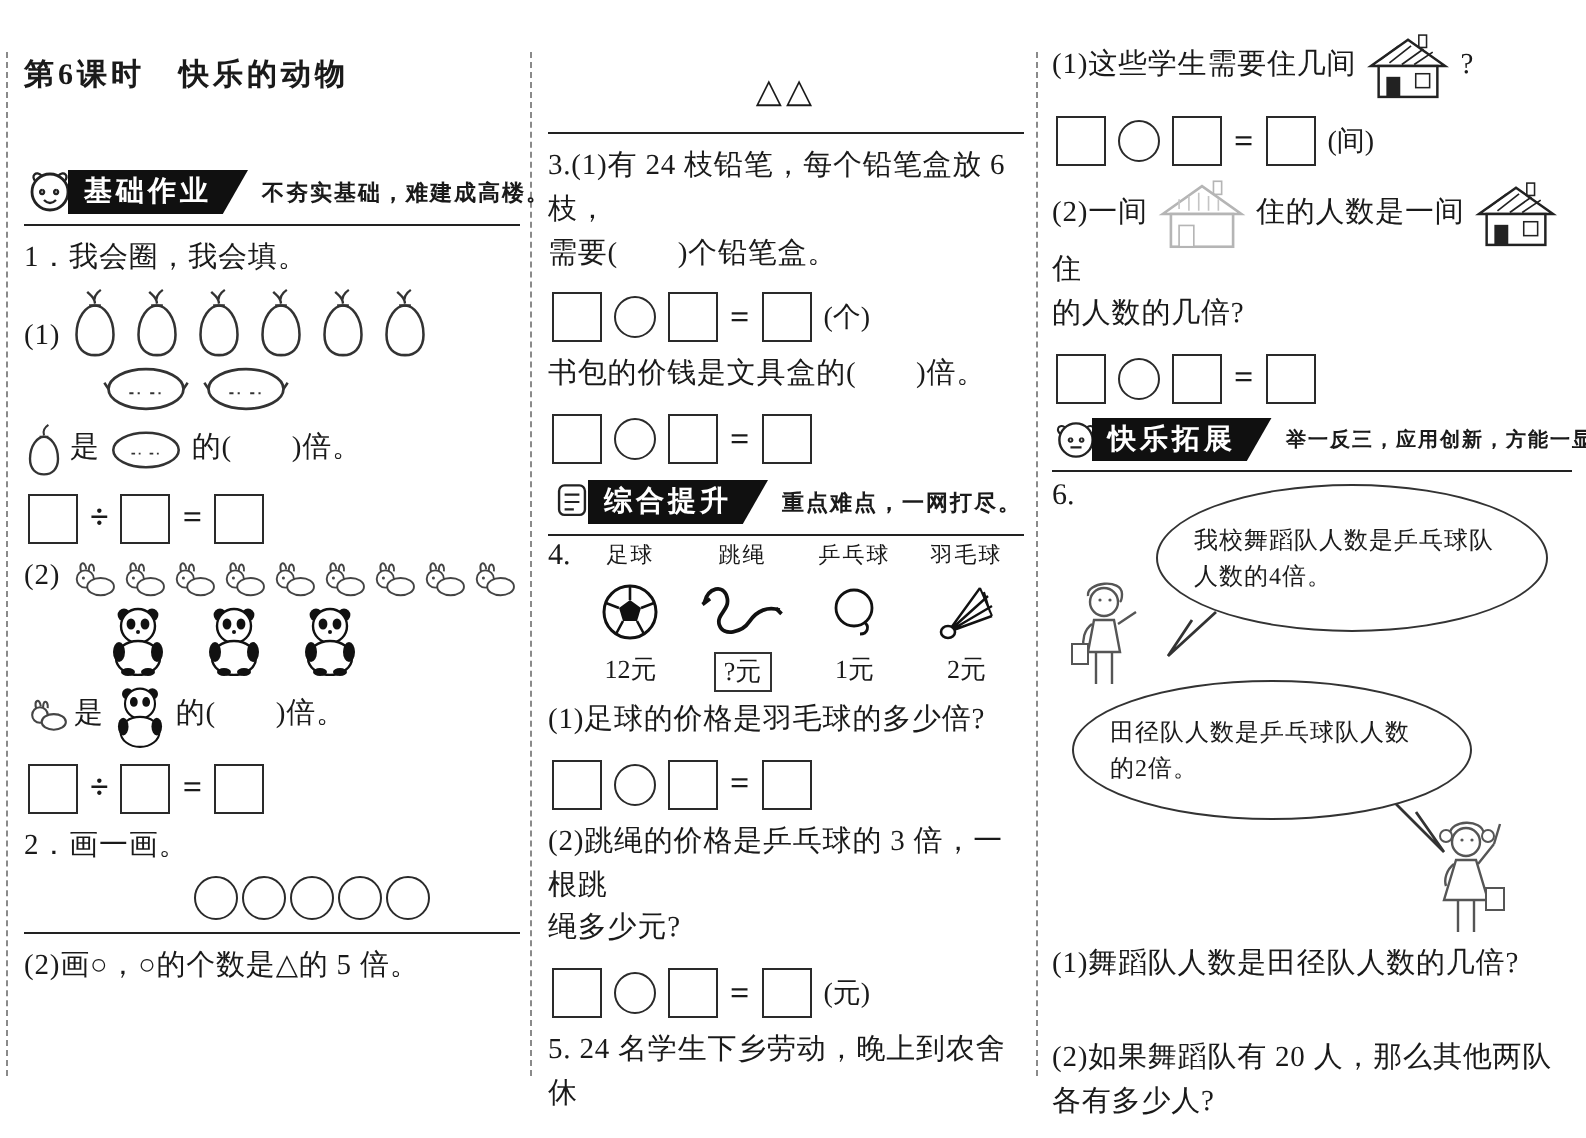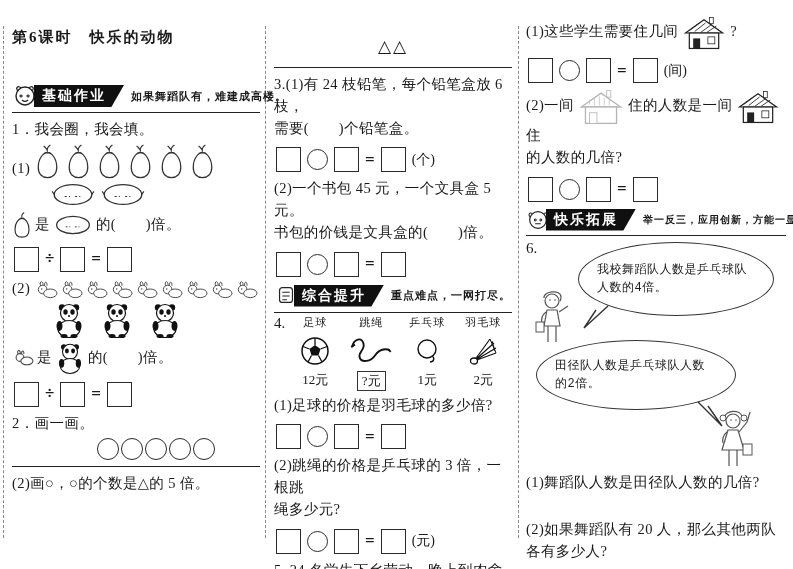--- a/index.html
+++ b/index.html
@@ -45,21 +45,21 @@
   .shop-icon{height:36px;display:flex;align-items:center;justify-content:center;margin-top:3px;}
   .shop-price{font-size:13px;margin-top:2px;display:inline-block;}
   .shop-price.boxed{border:1.2px solid #333;padding:0 4px;}
 
   .inline-ico{vertical-align:middle;margin:0 1px;}
 
   #bubble-zone{position:relative;height:232px;margin-top:4px;}
   .qnum{position:absolute;left:0;top:0;font-size:15px;}
   .bubble{position:absolute;border:1.5px solid #333;border-radius:50%;background:#fff;
           display:flex;align-items:center;justify-content:center;text-align:left;
-          font-size:12px;line-height:1.5;padding:10px 18px;box-sizing:border-box;letter-spacing:0.5px;font-family:Liberation Mono, monospace;}
+          font-size:12px;line-height:1.5;padding:10px 18px;box-sizing:border-box;letter-spacing:0.5px;}
   .tail{position:absolute;}
   .kid{position:absolute;}
   .gap-block{height:26px;}
 </style>
 </head>
 <body>
 
 <div id="page">
 
   <div class="vdash" style="left:3px"></div>
@@ -69,21 +69,21 @@
   <div class="col" id="col-left">
 
     <div class="title">第6课时　快乐的动物</div>
 
     <div class="badge-row" style="margin-top:36px">
       <svg class="mascot" width="26" height="26" viewBox="0 0 26 26">
         <circle cx="13" cy="13" r="9" fill="#fff" stroke="#222" stroke-width="1.4"></circle>
         <path d="M6 8C3 5 6 2 9 5 M20 8c3-3 0-6-3-3 M9 12a1 1 0 1 0 .1 0 M16 12a1 1 0 1 0 .1 0 M10 17c2 2 4 2 6 0" fill="none" stroke="#222" stroke-width="1.2"></path>
       </svg>
       <div class="badge">基础作业</div>
-      <div class="tagline">如果舞蹈队有，难建成高楼。</div>
+      <div class="tagline">不夯实基础，难建成高楼。</div>
     </div>
 
     <div class="line" style="margin-top:6px">1．我会圈，我会填。</div>
 
     <div class="pic-line">
       <span class="line">(1)</span>
       <span class="icon-row">
         <svg width="27" height="37" viewBox="0 0 27 38">
           <path d="M13.5 10C9 10 4 16 4 25c0 7 4 10.5 9.5 10.5S23 32 23 25c0-9-5-15-9.5-15Z" fill="#fff" stroke="#333" stroke-width="1.3"></path>
           <path d="M10.5 10h6M13.5 9c-1-3 0-5 3-7M13.5 9c0-3-2-4-4-6" fill="none" stroke="#333" stroke-width="1.2"></path>
@@ -296,21 +296,20 @@
     <div class="line">需要(　　)个铅笔盒。</div>
     <div class="formula">
       <span class="fbox"></span>
       <span class="fcircle"></span>
       <span class="fbox"></span>
       <span class="feq">=</span>
       <span class="fbox"></span>
       <span class="fsuffix">(个)</span>
     </div>
 
-    <div class="line">(2)一个书包 45 元，一个文具盒 5 元。</div>
     <div class="line">书包的价钱是文具盒的(　　)倍。</div>
     <div class="formula">
       <span class="fbox"></span>
       <span class="fcircle"></span>
       <span class="fbox"></span>
       <span class="feq">=</span>
       <span class="fbox"></span>
     </div>
 
     <div class="badge-row" style="margin-top:4px">

